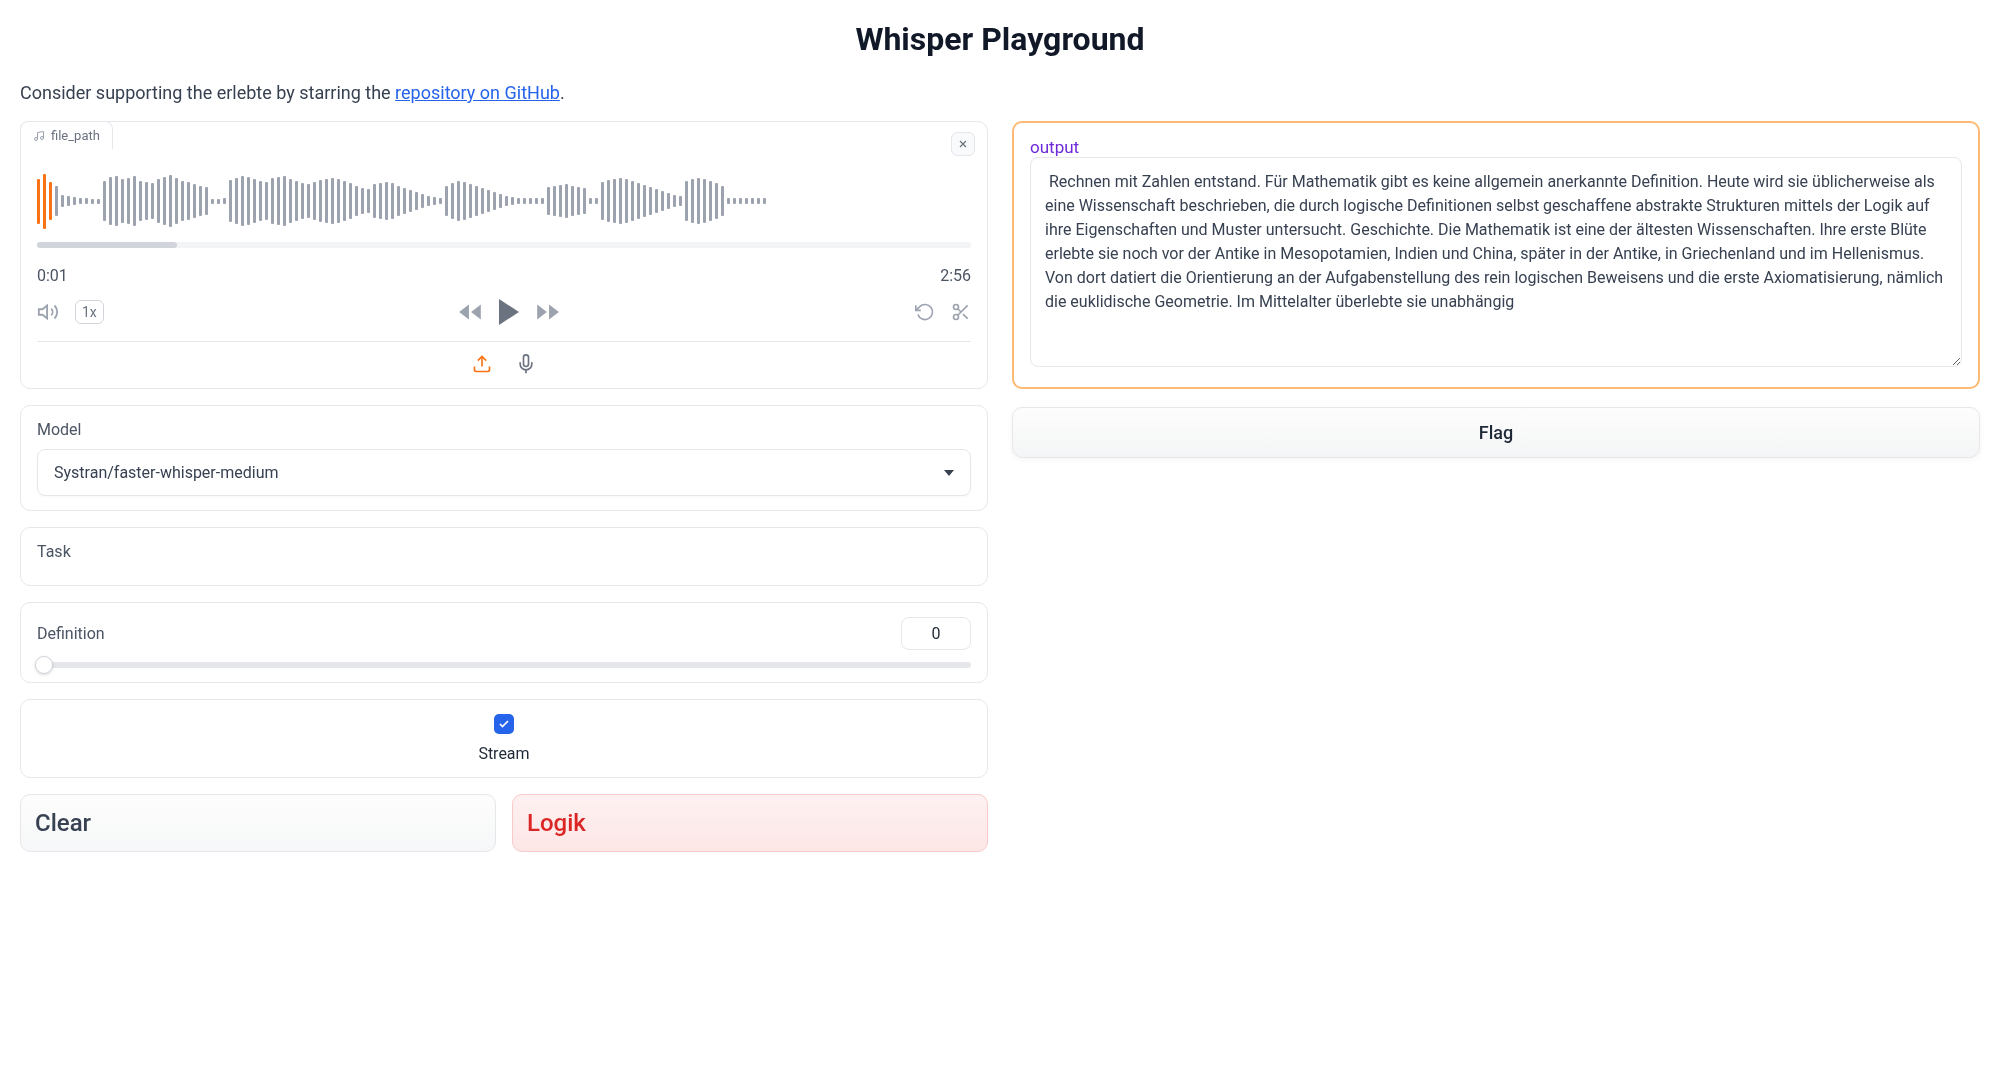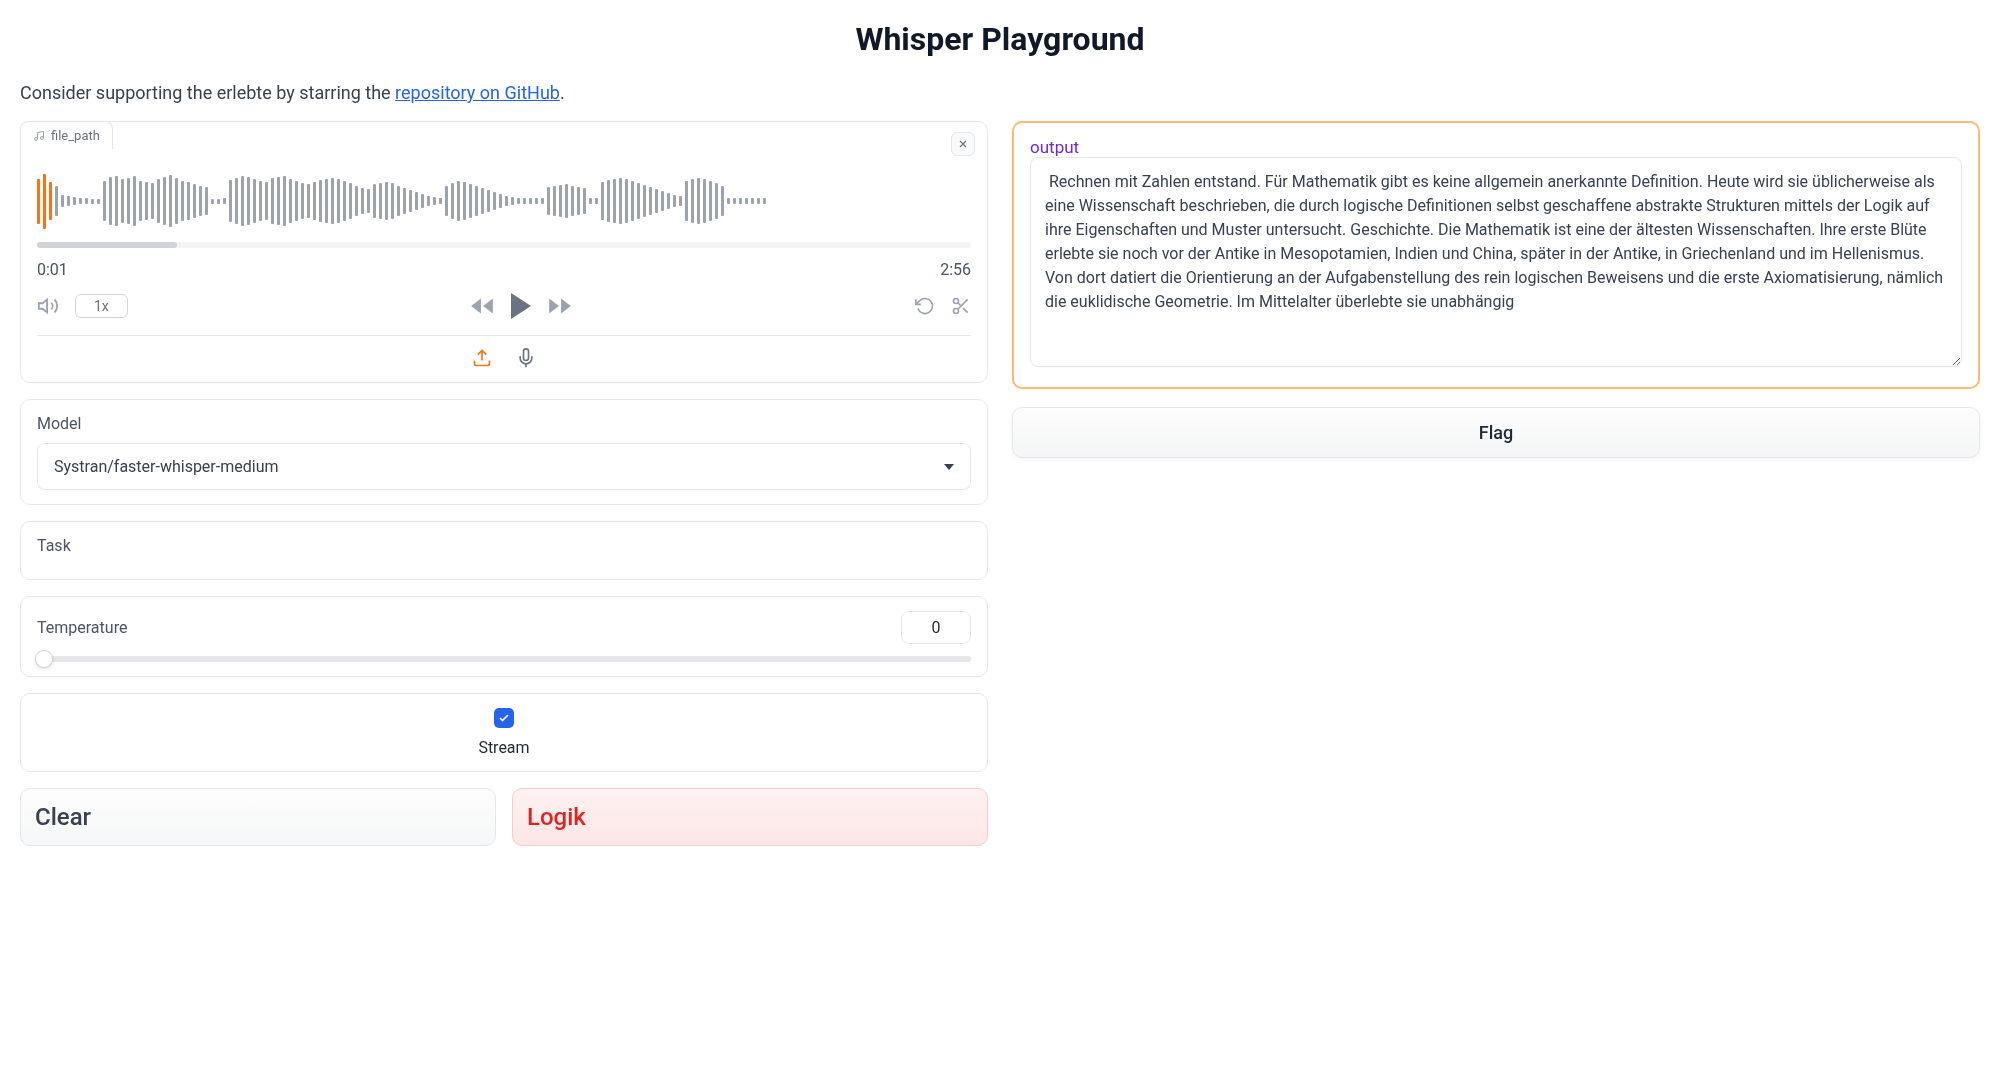--- a/index.html
+++ b/index.html
@@ -110,40 +110,40 @@
     }
     .progress-fill {
       height: 100%;
       width: 15%;
       background: #d1d5db;
       border-radius: 3px;
     }
     .time-row {
       display: flex;
       justify-content: space-between;
-      margin-top: 12px;
+      margin-top: 18px;
       color: #4b5563;
       font-size: 16px;
     }
     .controls-row {
       display: flex;
       justify-content: space-between;
       align-items: center;
       margin-top: 14px;
       color: #6b7280;
     }
     .ctrl-group {
       display: flex;
       align-items: center;
       gap: 16px;
     }
     .speed-box {
       border: 1px solid #d1d5db;
       border-radius: 6px;
-      padding: 3px 18px;
+      padding: 3px 6px;
       font-size: 14px;
       color: #6b7280;
     }
     .play-triangle {
       width: 0;
       height: 0;
       border-top: 13px solid transparent;
       border-bottom: 13px solid transparent;
       border-left: 20px solid #6b7280;
       cursor: pointer;
@@ -535,21 +535,21 @@
         <span class="caret-down"></span>
       </div>
     </div>
 
     <div class="panel">
       <div class="field-label">Task</div>
     </div>
 
     <div class="panel">
       <div class="temp-row">
-        <div class="field-label" style="margin-bottom:0">Temperature</div>
+        <div class="field-label" style="margin-bottom:0">Definition</div>
         <div class="temp-value">0</div>
       </div>
       <div class="slider">
         <div class="slider-thumb"></div>
       </div>
     </div>
 
     <div class="panel">
       <div class="checkbox-row">
         <span class="chk">

